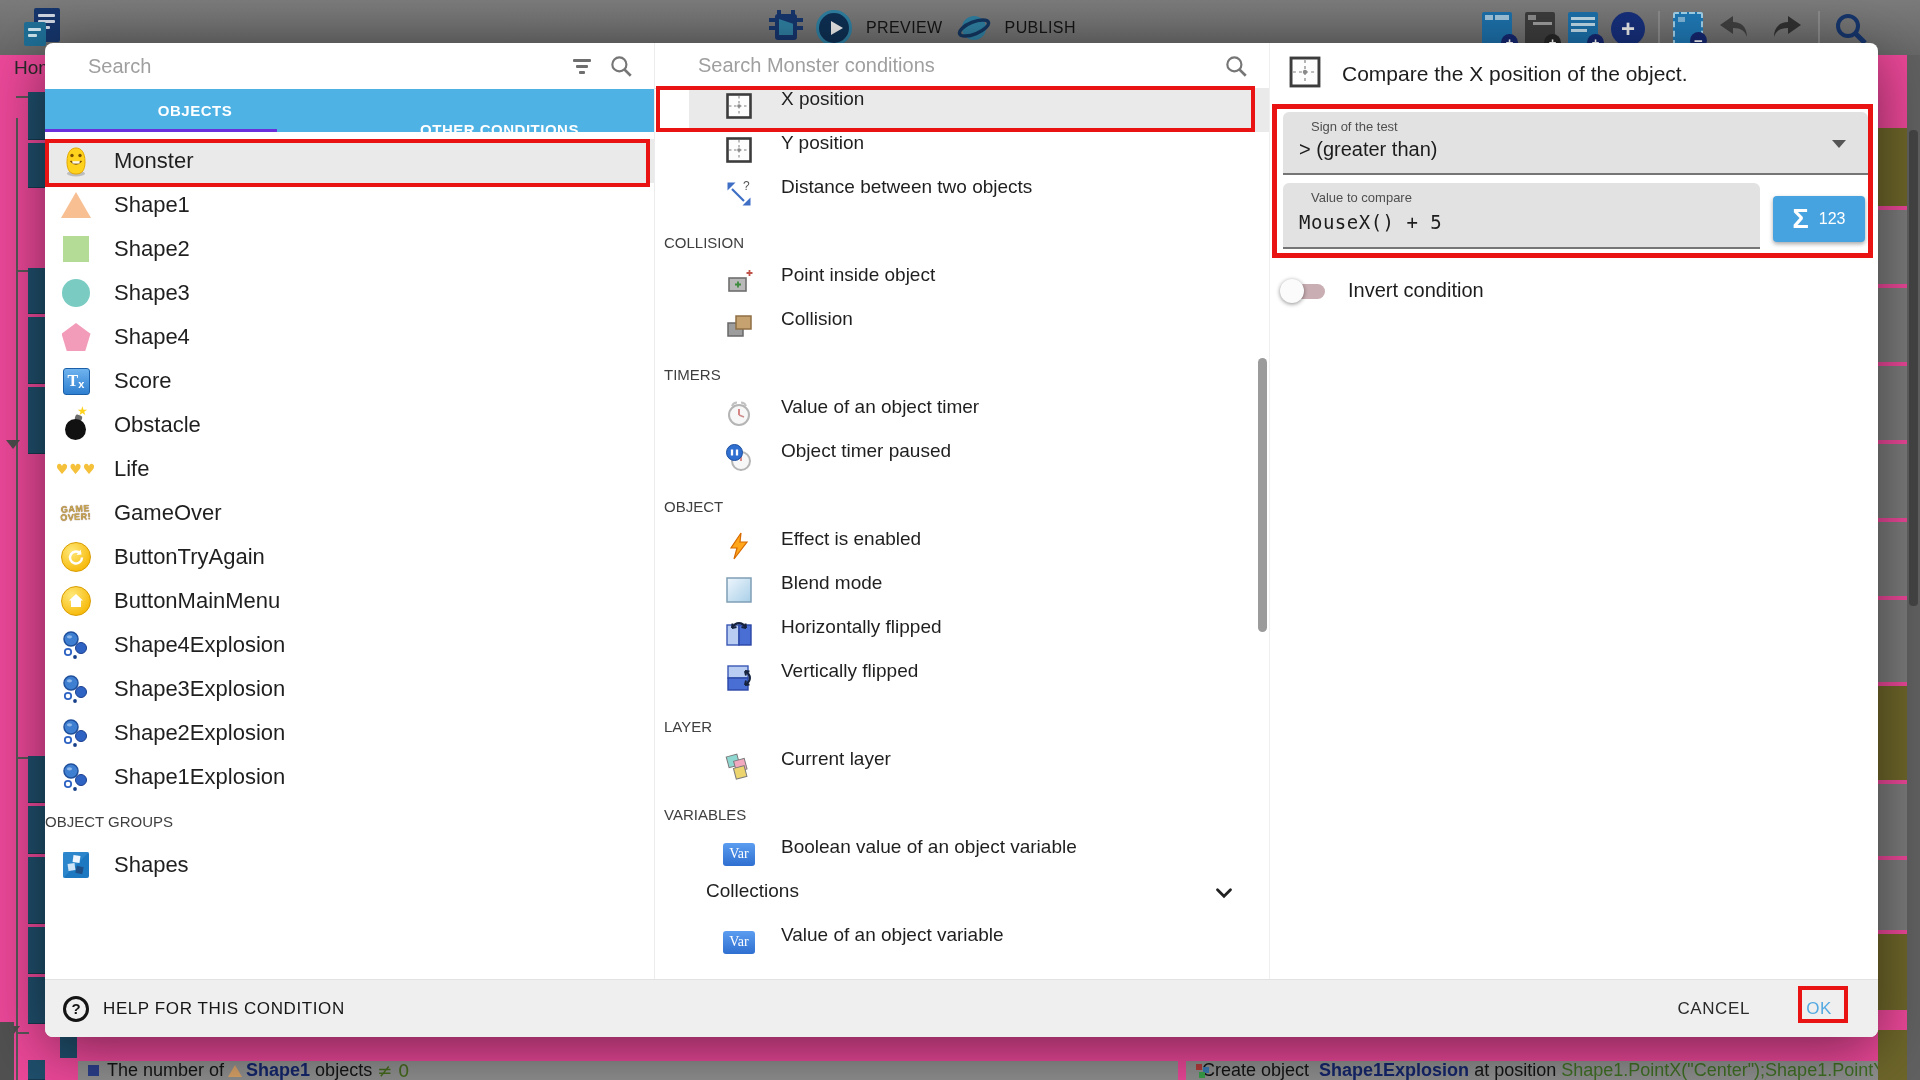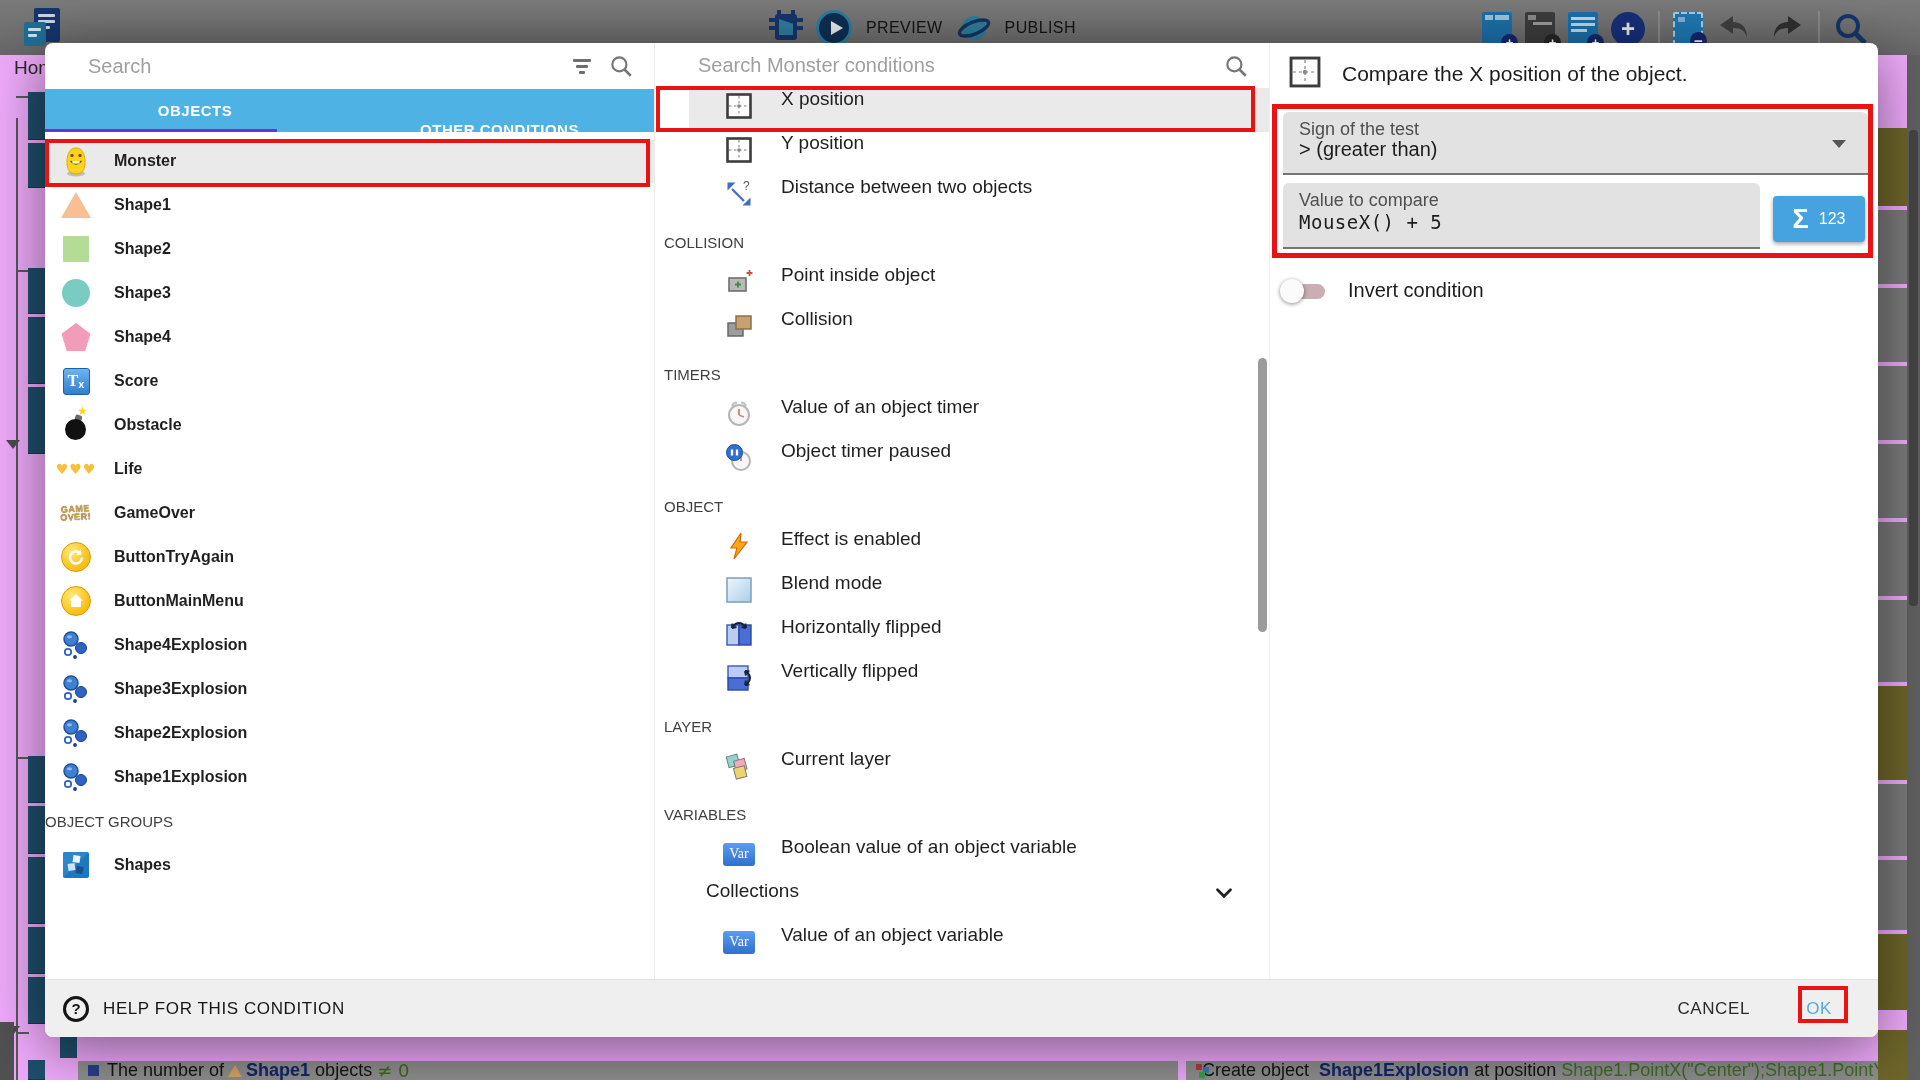--- a/index.html
+++ b/index.html
@@ -1,17 +1,17 @@
 <!DOCTYPE html>
 <html><head>
 <meta charset="utf-8">
 <style>
   html,body{margin:0;padding:0;background:#444;}
   *{box-sizing:border-box;font-family:"Liberation Sans",sans-serif;}
-  .screen{position:relative;width:1920px;height:1080px;overflow:hidden;background:#f0abfc;}
+  .screen{position:relative;width:1920px;height:1080px;overflow:hidden;background:#ec4899;}
 
   
   .topbar{position:absolute;left:0;top:0;width:1920px;height:55px;background:linear-gradient(#7b7b7b,#686868);}
   .pm-icon{position:absolute;left:24px;top:8px;width:40px;height:42px;}
   .pm-back{position:absolute;left:10px;top:0;width:26px;height:34px;background:#16356b;border-radius:2px;}
   .pm-front{position:absolute;left:0;top:14px;width:22px;height:24px;background:#1f6f97;border-radius:2px;}
   .pm-line{position:absolute;height:3px;background:#cfd6e2;border-radius:1px;}
   .home-label{position:absolute;left:14px;top:57px;font-size:19px;color:#2a2a2a;}
   .tb-center{position:absolute;left:770px;top:8px;height:40px;display:flex;align-items:center;gap:14px;}
   .tb-label{font-size:16px;color:#141414;letter-spacing:.4px;}
@@ -64,38 +64,38 @@
 
   .tabbar{position:relative;height:43px;background:#4FB2E5;display:flex;}
   .tab{display:flex;align-items:center;justify-content:center;color:#fff;font-size:15px;font-weight:bold;letter-spacing:.5px;}
   .tab1{width:300px;} .tab2{flex:1;margin-top:38px;}
   .tab-indicator{position:absolute;left:0;bottom:0;width:232px;height:3px;background:#6a30d9;}
 
   .olist{position:absolute;left:0;top:96px;width:100%;}
   .orow{height:44px;display:flex;align-items:center;cursor:pointer;}
   .orow.sel{background:#eaeaea;}
   .oicon{width:36px;height:36px;margin-left:13px;margin-right:20px;display:flex;align-items:center;justify-content:center;flex:none;}
-  .olabel{font-size:16px;color:#1f1f1f;font-weight:bold;}
+  .olabel{font-size:22px;color:#1f1f1f;}
   .ohead{height:44px;display:flex;align-items:center;padding-left:0;font-size:15px;color:#3f3f3f;}
 
   .clist{position:absolute;left:0;top:45px;width:100%;}
   .crow{height:44px;display:flex;align-items:flex-start;cursor:pointer;margin-left:34px;}
   .crow.sel{background:#eaeaea;}
   .cicon{width:36px;height:36px;margin-left:32px;margin-right:24px;display:flex;align-items:center;justify-content:center;flex:none;}
   .clabel{font-size:19px;color:#1f1f1f;}
   .chead{height:44px;display:flex;align-items:center;padding-left:9px;font-size:15px;color:#3f3f3f;}
   .crow.collapsible{padding-left:17px;}
   .chev{margin-left:auto;margin-right:32px;display:flex;}
   .mid-scroll{position:absolute;right:2px;top:315px;width:9px;height:274px;background:#9b9b9b;border-radius:5px;}
 
   
   .rp-head{position:absolute;left:18px;top:12px;display:flex;align-items:center;gap:20px;}
   .rp-head .txt{font-size:21px;color:#1d1d1d;}
   .field{position:absolute;background:#e2e2e2;border-radius:6px 6px 0 0;border-bottom:2px solid #757575;}
-  .f-label{position:absolute;left:16px;top:7px;font-size:18px;color:#4f4f4f;}
+  .f-label{position:absolute;left:28px;top:7px;font-size:13px;color:#4f4f4f;}
   .f-value{position:absolute;left:16px;top:26px;font-size:20px;color:#1c1c1c;}
   .mono{font-family:"DejaVu Sans Mono",monospace;font-size:19px;letter-spacing:.5px;}
   .caret{position:absolute;right:22px;top:28px;width:0;height:0;border-left:7px solid transparent;border-right:7px solid transparent;border-top:8px solid #555;}
   .sigma-btn{position:absolute;left:503px;top:153px;width:92px;height:46px;background:#47A3DF;border-radius:4px;
              box-shadow:0 2px 4px rgba(0,0,0,.35);display:flex;align-items:center;justify-content:center;gap:10px;color:#fff;cursor:pointer;}
   .sigma-btn .sg{font-size:27px;font-weight:bold;}
   .sigma-btn .dg{font-size:16px;}
   .toggle-track{position:absolute;left:15px;top:241px;width:40px;height:15px;border-radius:8px;background:#c9aeb3;cursor:pointer;}
   .toggle-knob{position:absolute;left:10px;top:236px;width:24px;height:24px;border-radius:50%;background:#fbfbfb;
                box-shadow:0 1px 4px rgba(0,0,0,.45);}

